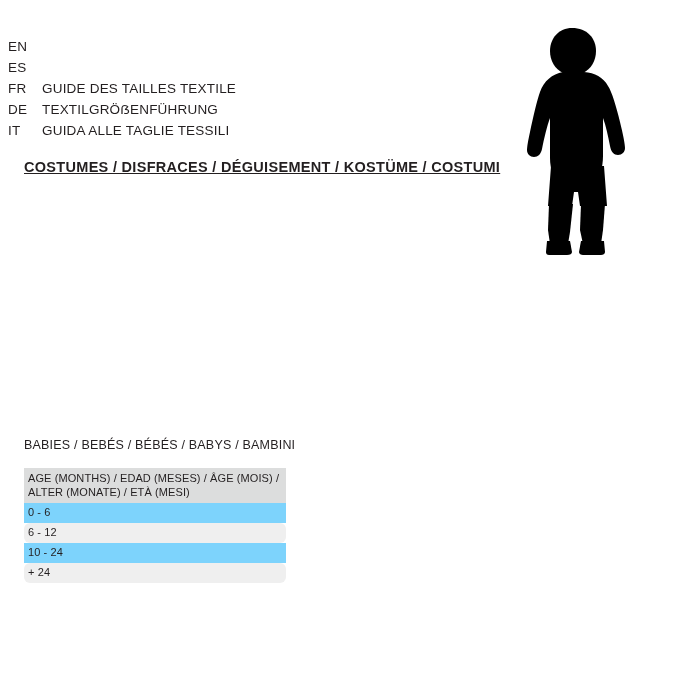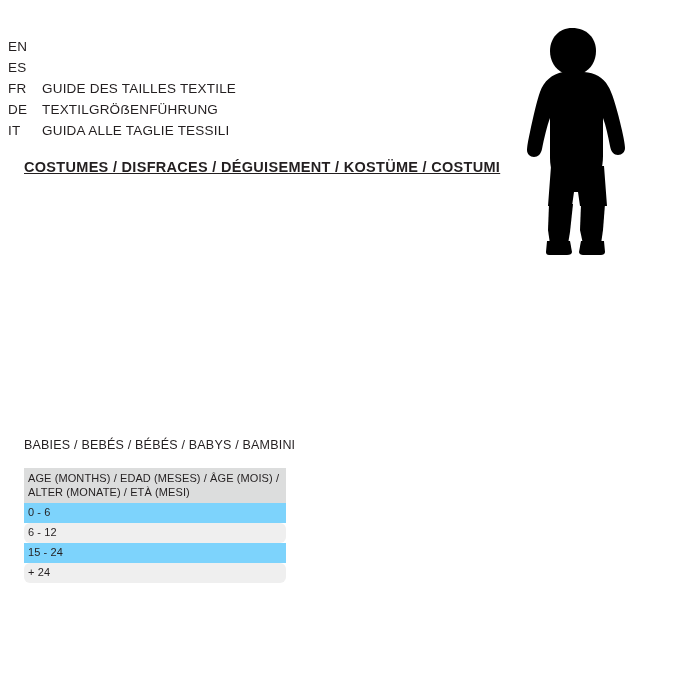--- a/index.html
+++ b/index.html
@@ -185,21 +185,21 @@
         </tr>
       </thead>
       <tbody>
         <tr class="shade-a">
           <td>0 - 6</td>
         </tr>
         <tr class="shade-b">
           <td>6 - 12</td>
         </tr>
         <tr class="shade-a">
-          <td>15 - 24</td>
+          <td>10 - 24</td>
         </tr>
         <tr class="shade-b">
           <td>+ 24</td>
         </tr>
       </tbody>
     </table>
   </div>
 
 </div>
 

